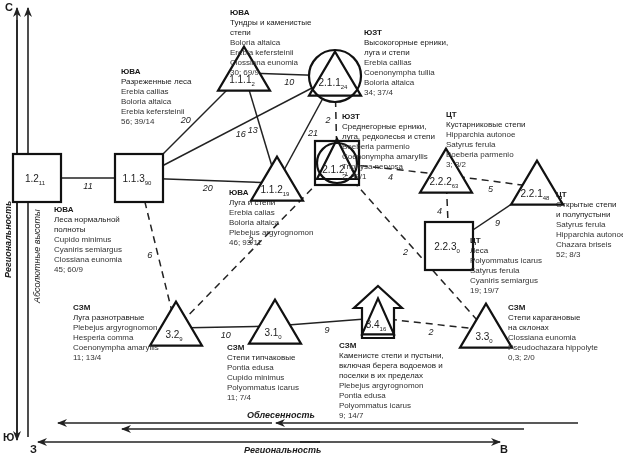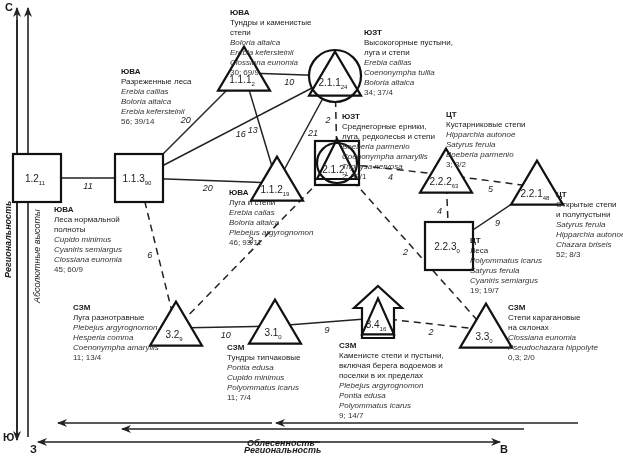--- a/index.html
+++ b/index.html
@@ -1,21 +1,21 @@
 <!DOCTYPE html>
 <html><head>
 <meta charset="utf-8">
 <style>
   html, body { margin:0; padding:0; background:#ffffff; }
   body { width:623px; height:458px; position:relative; overflow:hidden; font-family:"Liberation Sans", sans-serif; color:#1a1a1a; }
   svg { position:absolute; left:0; top:0; }
   .lbl { position:absolute; font-size:8px; line-height:10px; white-space:nowrap; }
   .lbl .zone { font-weight:bold; display:block; }
   .lbl .hab { font-weight:normal; display:block; }
-  .lbl .sp { font-style:italic; display:block; color:#333; }
+  .lbl .sp { display:block; color:#333; }
   .lbl .st { display:block; color:#333; }
   .axis-t { position:absolute; font-size:11px; font-weight:bold; }
   .axis-i { position:absolute; font-size:9px; font-style:italic; font-weight:bold; white-space:nowrap; }
   .vert { transform-origin:left top; transform:rotate(-90deg); }
   .nid { font-family:"Liberation Sans", sans-serif; font-size:10px; fill:#222; }
   .nsub { font-size:6px; }
 </style>
 </head>
 <body>
 
@@ -134,36 +134,36 @@
       </g>
     </g>
 </svg>
 
 <div class="axis-t" style="left:5px;top:1px;">С</div>
 <div class="axis-t" style="left:3px;top:431px;">Ю</div>
 <div class="axis-t" style="left:30px;top:443px;">З</div>
 <div class="axis-t" style="left:500px;top:443px;">В</div>
 <div class="axis-i vert" style="left:3px;top:278px;">Региональность</div>
 <div class="axis-i vert" style="left:32px;top:303px;font-weight:normal;">Абсолютные высоты</div>
-<div class="axis-i" style="left:247px;top:410px;margin-top:28px;">Облесенность</div>
+<div class="axis-i" style="left:247px;top:410px;">Облесенность</div>
 <div class="axis-i" style="left:244px;top:445px;">Региональность</div>
 
 <div id="labels">
     <div class="lbl" style="left: 230px; top: 8px;">
       <span class="zone">ЮВА</span>
       <span class="hab">Тундры и каменистые</span>
       <span class="hab">степи</span>
       <span class="sp">Boloria altaica</span>
       <span class="sp">Erebia kefersteinii</span>
       <span class="sp">Clossiana eunomia</span>
       <span class="st">30; 69/9</span>
     </div>
     <div class="lbl" style="left: 364px; top: 28px;">
       <span class="zone">ЮЗТ</span>
-      <span class="hab">Высокогорные пустыни,</span>
+      <span class="hab">Высокогорные ерники,</span>
       <span class="hab">луга и степи</span>
       <span class="sp">Erebia callias</span>
       <span class="sp">Coenonympha tullia</span>
       <span class="sp">Boloria altaica</span>
       <span class="st">34; 37/4</span>
     </div>
     <div class="lbl" style="left: 121px; top: 67px;">
       <span class="zone">ЮВА</span>
       <span class="hab">Разреженные леса</span>
       <span class="sp">Erebia callias</span>
@@ -225,21 +225,21 @@
     <div class="lbl" style="left: 73px; top: 303px;">
       <span class="zone">СЗМ</span>
       <span class="hab">Луга разнотравные</span>
       <span class="sp">Plebejus argyrognomon</span>
       <span class="sp">Hesperia comma</span>
       <span class="sp">Coenonympha amaryllis</span>
       <span class="st">11; 13/4</span>
     </div>
     <div class="lbl" style="left: 227px; top: 343px;">
       <span class="zone">СЗМ</span>
-      <span class="hab">Тундры типчаковые</span>
+      <span class="hab">Степи типчаковые</span>
       <span class="sp">Pontia edusa</span>
       <span class="sp">Cupido minimus</span>
       <span class="sp">Polyommatus icarus</span>
       <span class="st">11; 7/4</span>
     </div>
     <div class="lbl" style="left: 339px; top: 341px;">
       <span class="zone">СЗМ</span>
       <span class="hab">Каменисте степи и пустыни,</span>
       <span class="hab">включая берега водоемов и</span>
       <span class="hab">поселки в их пределах</span>

